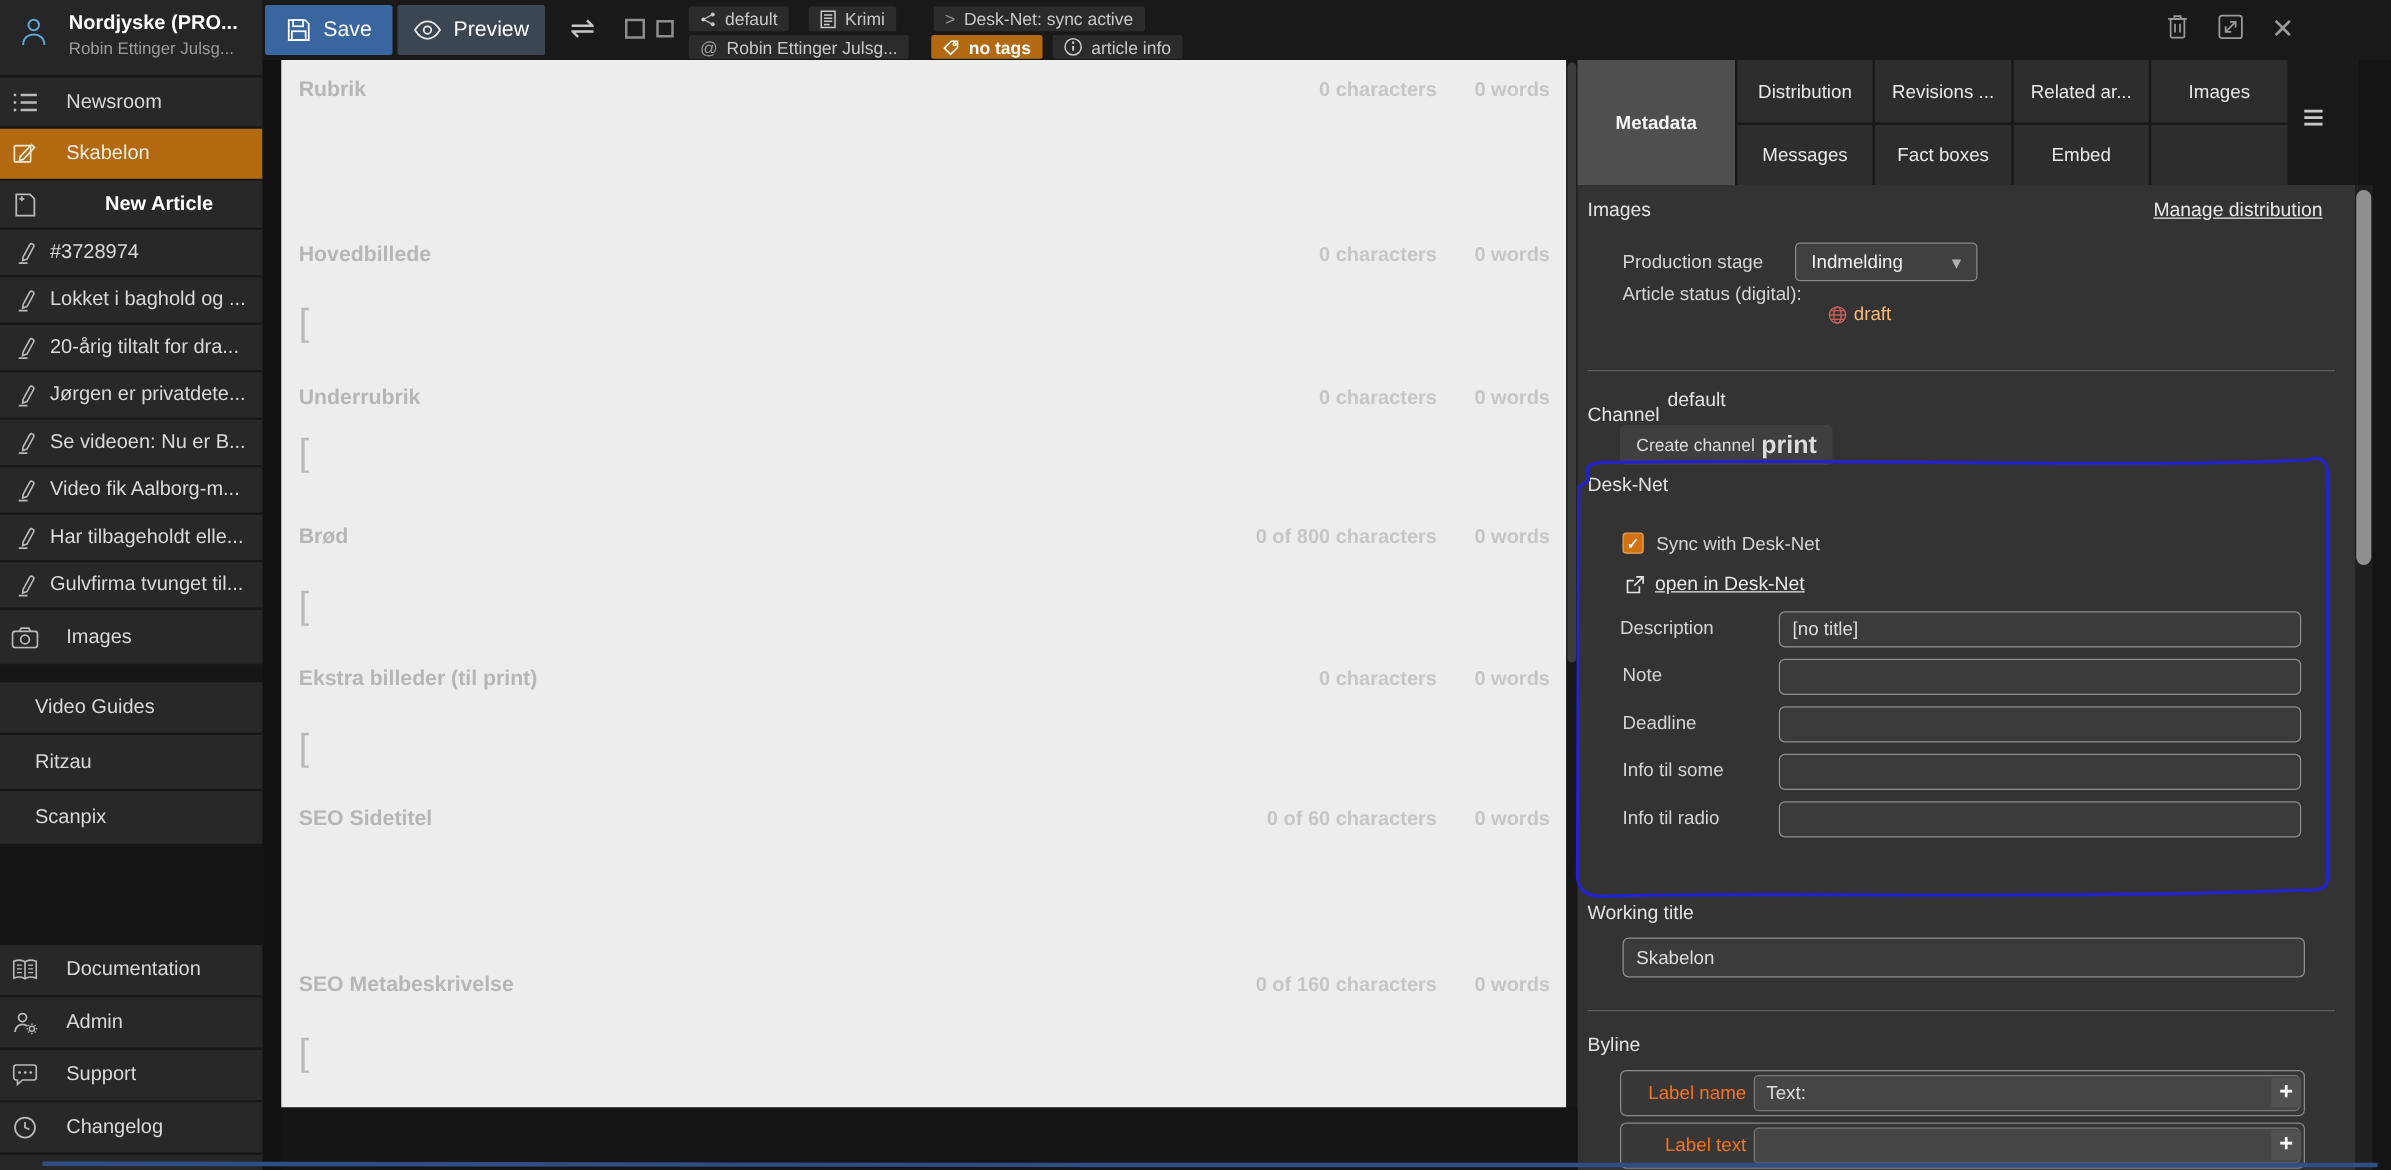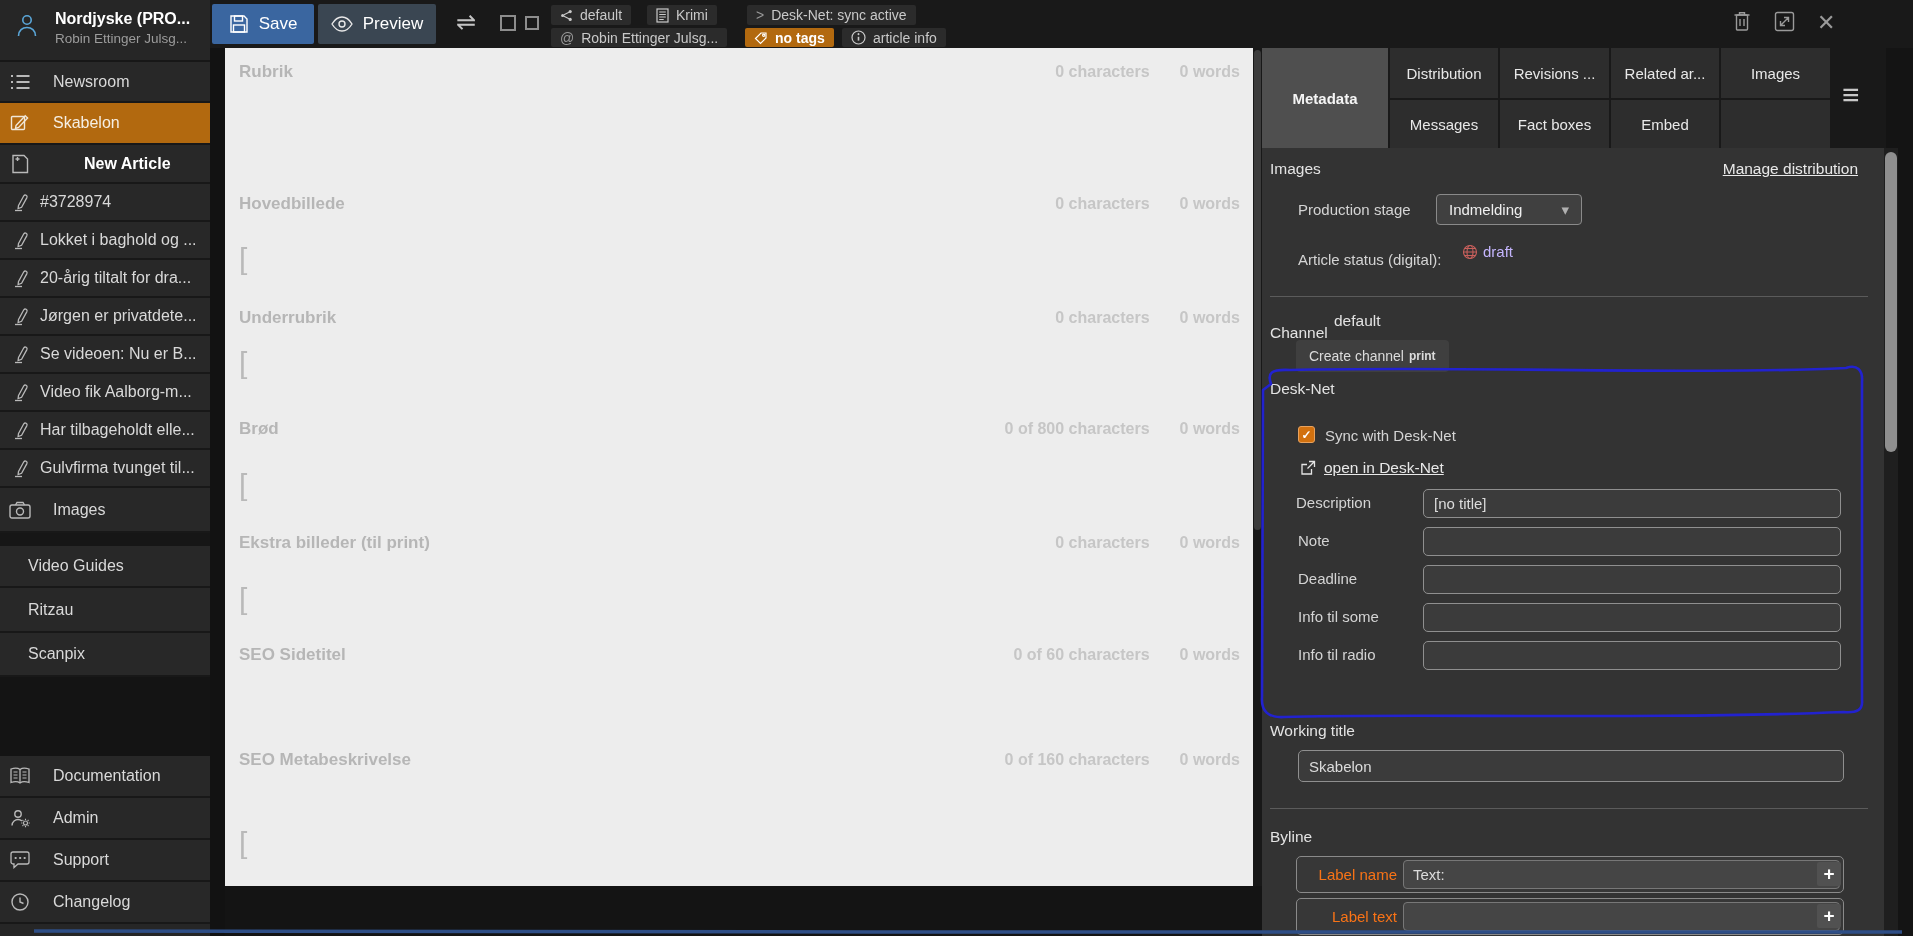--- a/index.html
+++ b/index.html
@@ -407,21 +407,21 @@
     <span class="cursor-bracket i-bracket" style="left:14px;top:536px;"></span>
 
     <div class="field-row" style="top:597px;">
       <span class="f-label">SEO Sidetitel</span>
       <span class="f-counts">
           <span>0 of 60 characters</span>
           <span>0 words</span>
         </span>
     </div>
 
-    <div class="field-row" style="top:702px;gap:28px;">
+    <div class="field-row" style="top:730px;gap:28px;">
       <span class="f-label">SEO Metabeskrivelse</span>
       <span class="f-counts">
           <span>0 of 160 characters</span>
           <span>0 words</span>
         </span>
     </div>
     <span class="cursor-bracket i-bracket" style="left:14px;top:780px;"></span>
   </div>
 
   <div class="scroll-track abs" style="left:1253px;top:48px;width:9px;height:838px;background:#181818;">
@@ -460,37 +460,37 @@
 
     <span class="ph" style="left:8px;top:112px;">Images</span>
     <span class="ph link" style="right:28px;top:112px;">Manage distribution</span>
 
     <span class="plabel" style="left:36px;top:153px;">Production stage</span>
     <div class="dropdown" style="left:174px;top:146px;width:146px;height:31px;">
       <span>Indmelding</span>
       <span class="i-caret" style="color:#b0b0b0;"></span>
     </div>
 
-    <span class="plabel" style="left:36px;top:203px;text-align:center;">Article status (digital):</span>
+    <span class="plabel" style="left:36px;top:179px;text-align:center;">Article status (digital):</span>
     <span class="abs" style="left:200px;top:196px;">
         <svg width="16" height="16" viewBox="0 0 16 16" fill="none" stroke="#c9605c" stroke-width="1.1">
           <circle cx="8" cy="8" r="6.5"></circle>
           <ellipse cx="8" cy="8" rx="3" ry="6.5"></ellipse>
           <path d="M1.5 8 h13 M2.6 4.5 h10.8 M2.6 11.5 h10.8"></path>
         </svg>
       </span>
-    <span class="plabel" style="left:221px;top:195px;color:#c4b5fd;">draft</span>
+    <span class="plabel" style="left:221px;top:195px;color:#fdba74;">draft</span>
 
     <div class="pdivider" style="left:8px;top:248px;width:598px;"></div>
 
     <span class="ph" style="left:8px;top:276px;">Channel</span>
     <span class="ph" style="left:72px;top:264px;">default</span>
     <button class="graybtn" style="left:34px;top:292px;height:32px;">
       <span>Create channel</span>
-      <span style="font-weight:bold;font-size:12px;">print</span>
+      <span style="font-weight:bold;font-size:20px;">print</span>
     </button>
 
     <span class="ph" style="left:8px;top:332px;">Desk-Net</span>
 
     <div class="checkbox i-check" style="left:36px;top:378px;"></div>
     <span class="plabel" style="left:63px;top:379px;">Sync with Desk-Net</span>
 
     <span class="abs" style="left:38px;top:412px;">
         <svg width="16" height="16" viewBox="0 0 16 16" fill="none" stroke="#e5e5e5" stroke-width="1.3">
           <path d="M11.5 9 V14 H2 V4.5 h5"></path>

